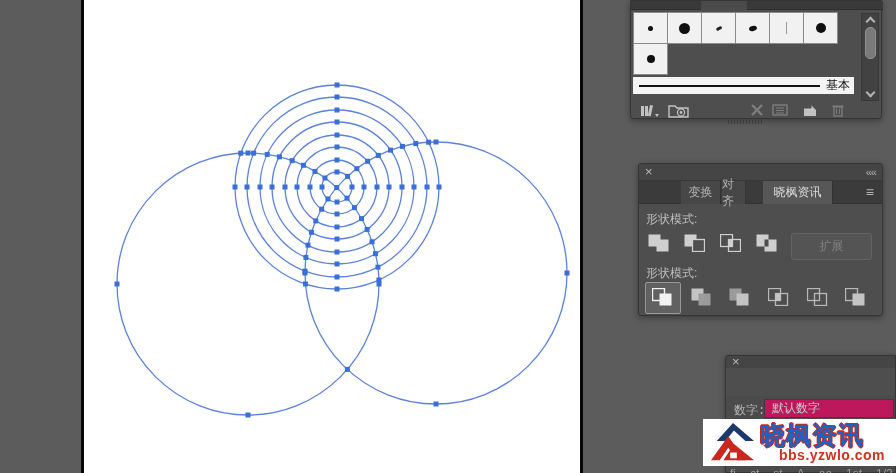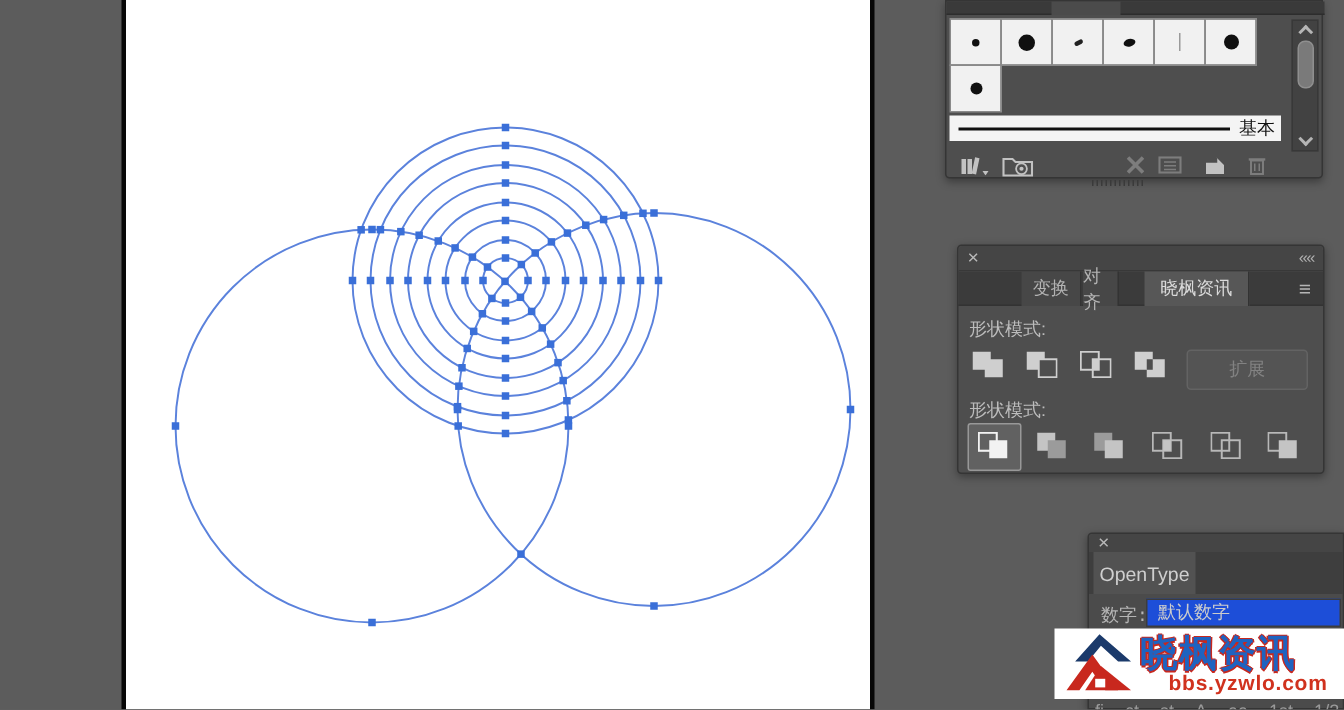--- a/index.html
+++ b/index.html
@@ -57,21 +57,21 @@
               display:flex;align-items:center;justify-content:center;}
 
   
   .opentype{left:725px;top:355px;width:171px;height:118px;border-radius:3px 0 0 0;}
   .ot-titlebar{position:absolute;left:0;top:0;right:0;height:12px;background:#454545;border-radius:3px 0 0 0;}
   .ot-tabrow{position:absolute;left:0;top:12px;right:0;height:28px;background:#3e3e3e;}
   .ot-tab{position:absolute;left:3px;top:0;width:68px;height:28px;background:#525252;color:#cfcfcf;
           font-size:13px;display:flex;align-items:center;justify-content:center;}
   .ot-content{position:absolute;left:0;top:40px;right:0;bottom:0;background:#4b4b4b;}
   .ot-label{position:absolute;left:8px;top:6px;font-size:12px;color:#b5b5b5;font-family:Liberation Mono, monospace;}
-  .ot-field{position:absolute;left:38px;top:3px;width:130px;height:19px;background:#1d4ed8;
+  .ot-field{position:absolute;left:38px;top:3px;width:130px;height:19px;background:#be185d;
             border:1px solid #3c3c3c;color:#cccccc;font-size:12px;line-height:17px;padding-left:7px;cursor:pointer;}
   .ot-glyphrow{position:absolute;left:4px;top:71px;width:164px;height:7px;overflow:hidden;display:flex;gap:14px;}
   .ot-glyphrow span{font-size:12px;color:#9a9a9a;}
 
   
   .watermark{position:absolute;left:703px;top:419px;width:193px;height:47px;background:#ffffff;z-index:9;}
   .wm-logo{position:absolute;left:6px;top:2px;}
   .wm-title{position:absolute;left:57px;top:0px;font-size:25px;font-weight:bold;color:#1f63c0;
             white-space:nowrap;letter-spacing:1px;
             text-shadow:1px 0 #c8281e,-1px 0 #c8281e,0 1px #c8281e,0 -1px #c8281e;}
@@ -346,23 +346,20 @@
           <rect x="0.5" y="0.5" width="12" height="12" fill="none" stroke="#b8b8b8" stroke-width="1.3"></rect>
           <rect x="7.5" y="5.5" width="12" height="12" fill="#c4c4c4"></rect>
         </svg>
     </div>
   </div>
 
   <div class="panel opentype">
     <div class="ot-titlebar">
       <span class="close-x" style="line-height:12px;">×</span>
     </div>
-    <div class="ot-tabrow">
-      <div class="ot-tab">OpenType</div>
-    </div>
     <div class="ot-content">
       <div class="ot-label">数字:</div>
       <div class="ot-field">默认数字</div>
       <div class="ot-glyphrow" id="ot-glyphrow">
           <span>fi</span>
           <span>ct</span>
           <span>st</span>
           <span>A</span>
           <span>aa</span>
           <span>1st</span>

